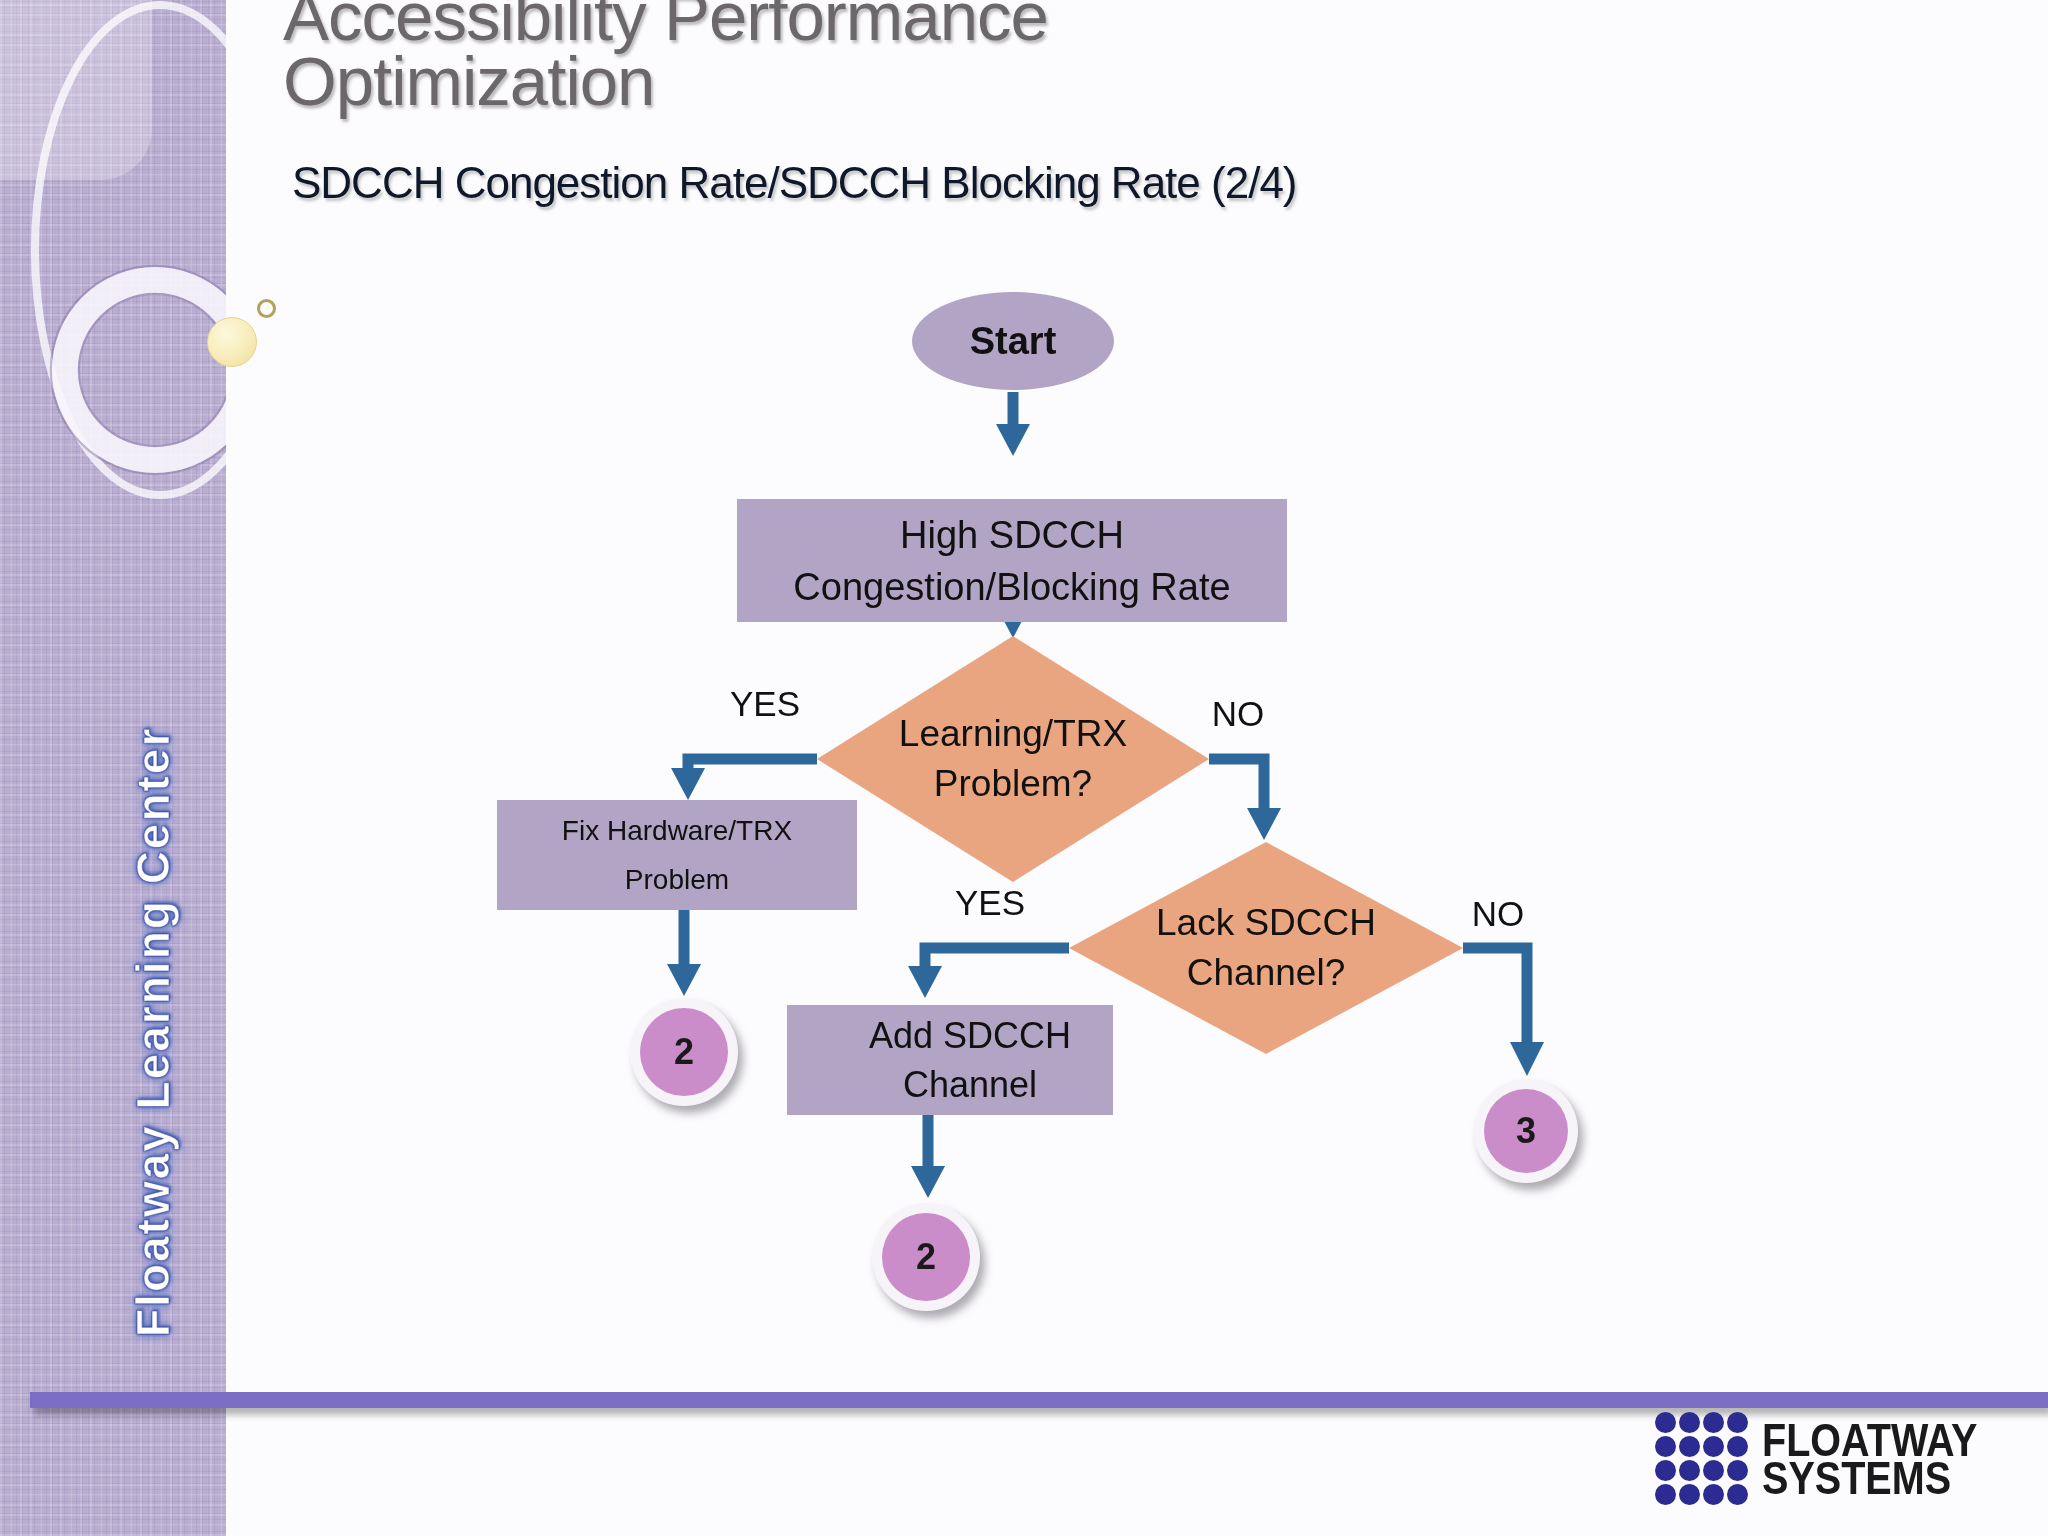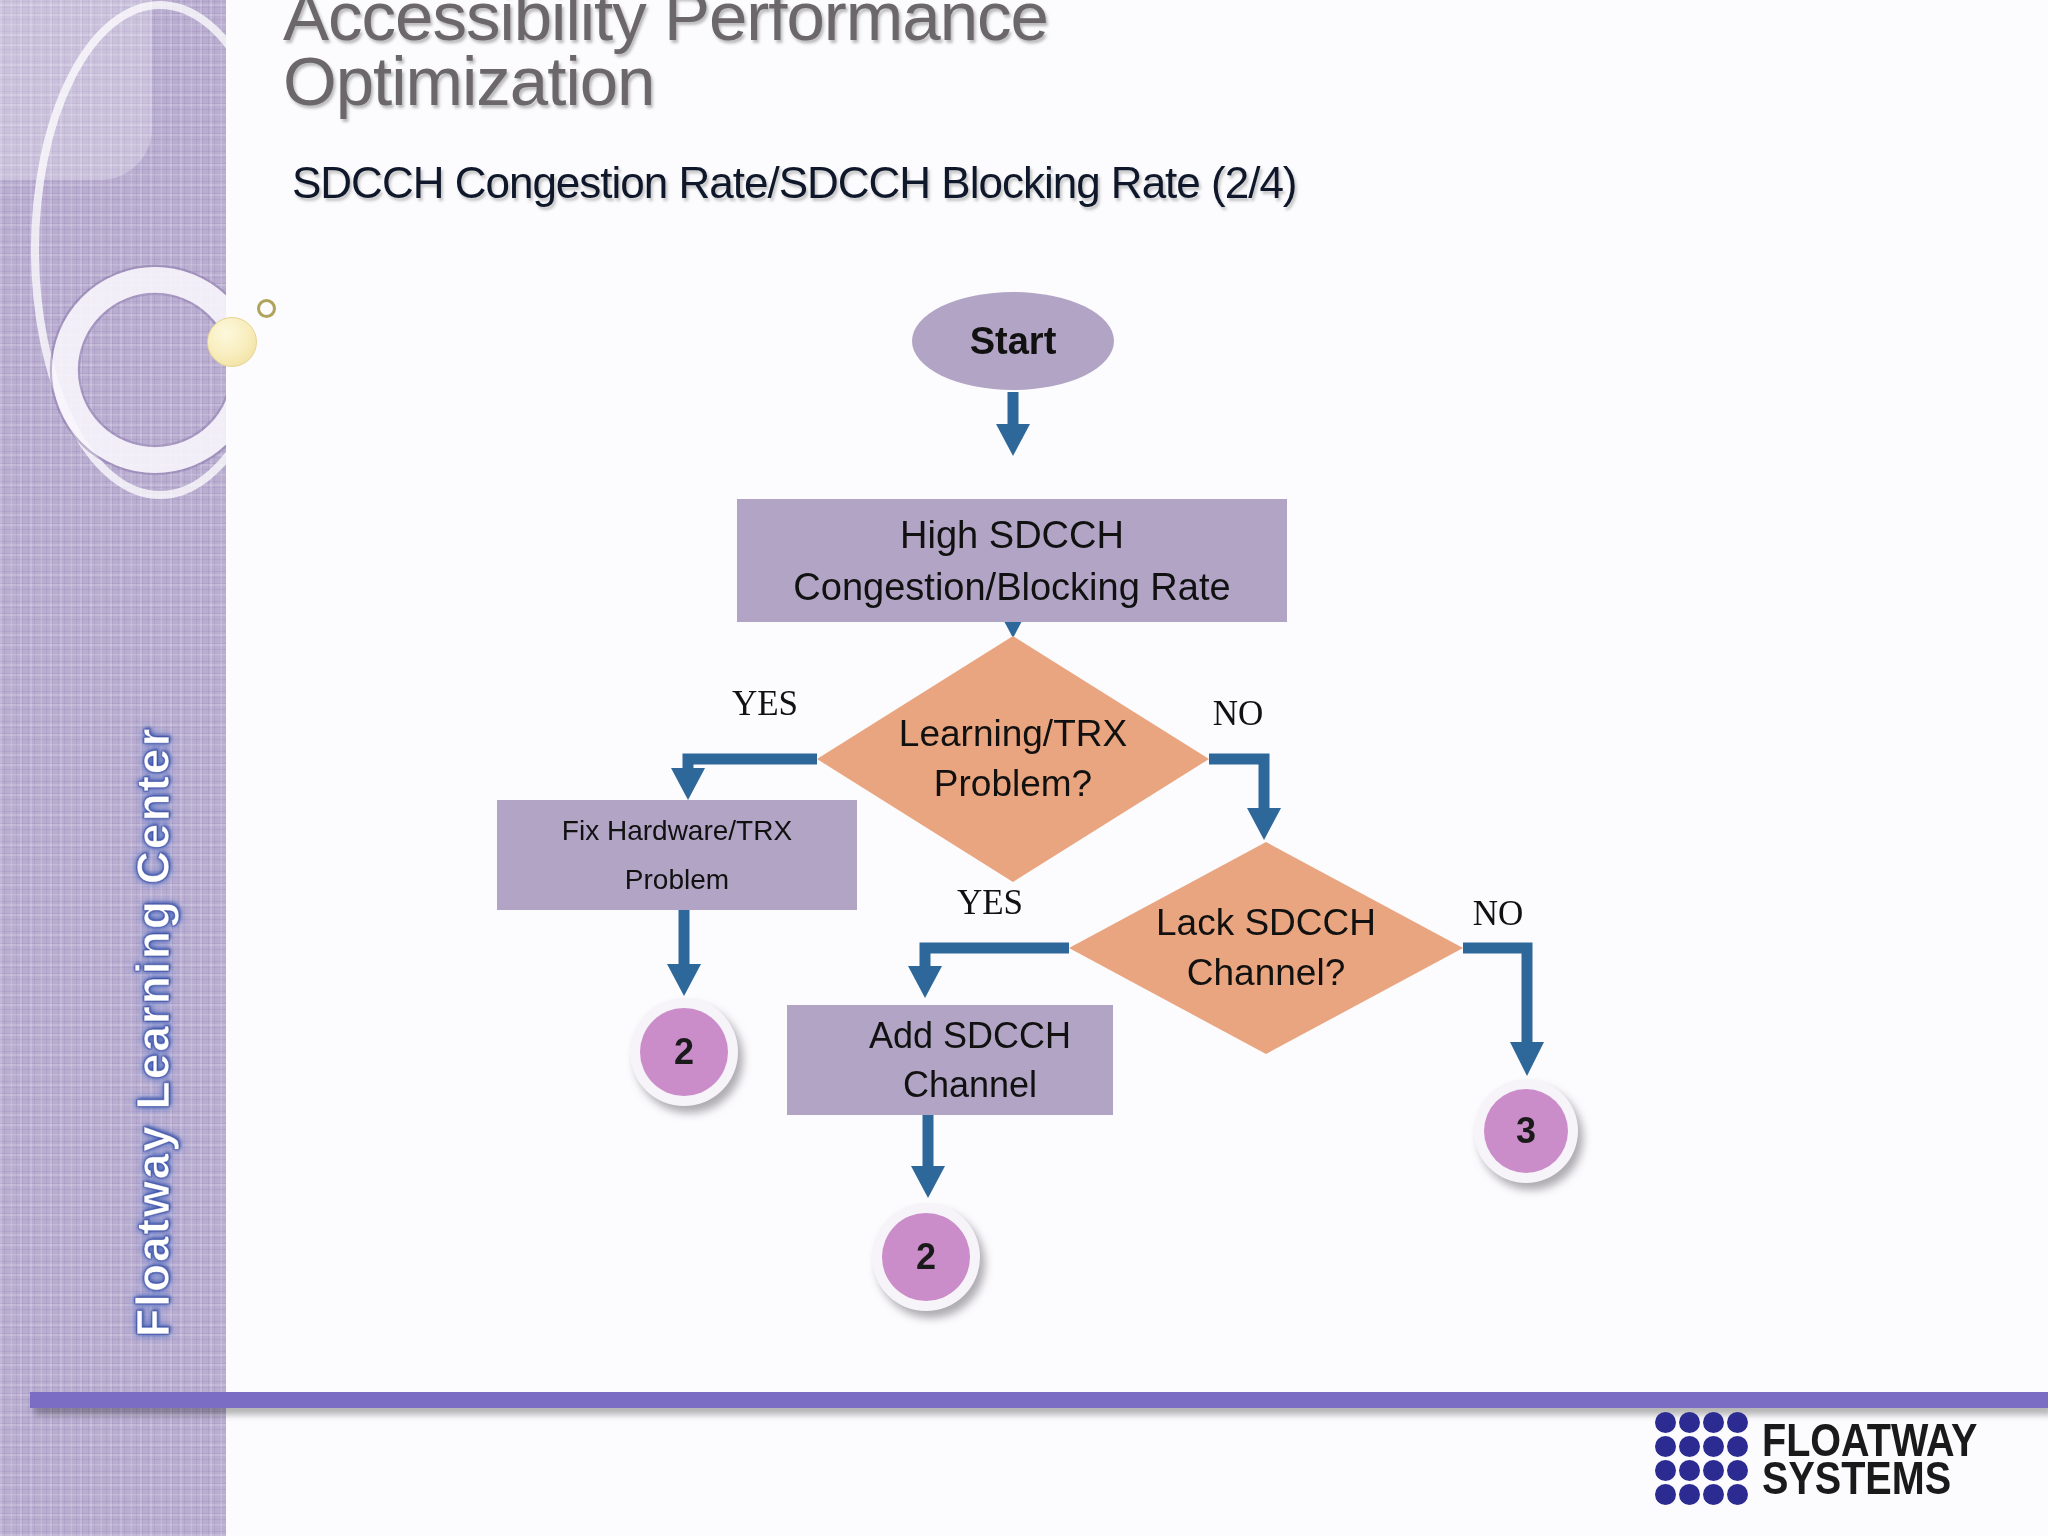--- a/index.html
+++ b/index.html
@@ -44,21 +44,21 @@
     background:var(--shape-purple,#b1a4c5);font-size:38px;font-weight:bold;}
   #node-high{left:737px;top:455px;width:550px;height:123px;background:var(--shape-purple,#b1a4c5);
     font-size:38px;line-height:52px;margin-top:44px;}
   #node-fix{left:497px;top:800px;width:360px;height:110px;background:var(--shape-purple,#b1a4c5);
     font-size:28px;line-height:49px;}
   #node-add{left:787px;top:1005px;width:286px;height:110px;background:var(--shape-purple,#b1a4c5);
     font-size:36px;line-height:49px;padding-left:40px;}
   .diamond{clip-path:polygon(50% 0,100% 50%,50% 100%,0 50%);background:var(--diamond-orange,#e9a57f);}
   #node-d1{left:817px;top:636px;width:392px;height:246px;font-size:37px;line-height:50px;}
   #node-d2{left:1069px;top:842px;width:394px;height:212px;font-size:37px;line-height:50px;}
-  .edge-label{position:absolute;width:120px;text-align:center;font-size:35px;color:#111;z-index:2;font-family:Liberation Serif, serif;}
+  .edge-label{position:absolute;width:120px;text-align:center;font-size:35px;color:#111;z-index:2;}
   #label-yes1{left:705px;top:684px;}
   #label-no1{left:1178px;top:694px;}
   #label-yes2{left:930px;top:883px;}
   #label-no2{left:1438px;top:894px;}
   .terminal{position:absolute;border-radius:50%;background:#f7f4f9;z-index:2;
     box-shadow:5px 7px 9px rgba(110,105,115,.55);display:flex;align-items:center;justify-content:center;}
   .terminal .inner{border-radius:50%;background:var(--terminal-pink,#ca8dca);
     display:flex;align-items:center;justify-content:center;font-size:36px;font-weight:bold;color:#1a1a1a;}
   #term-2a{left:630px;top:998px;width:108px;height:108px;}
   #term-2a .inner{width:88px;height:88px;}

